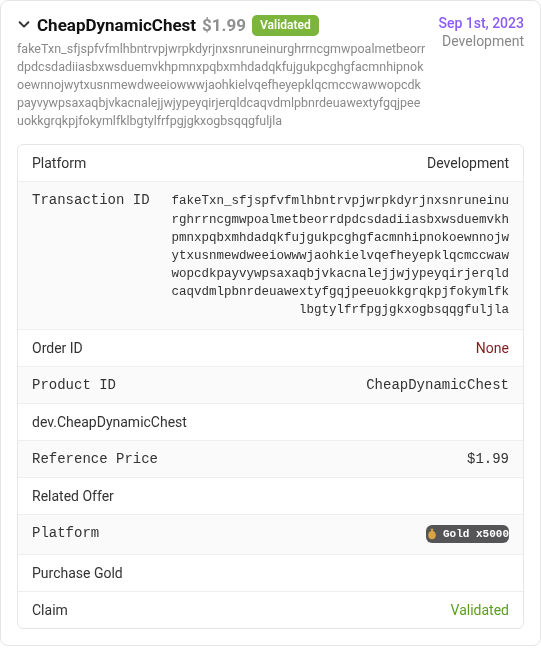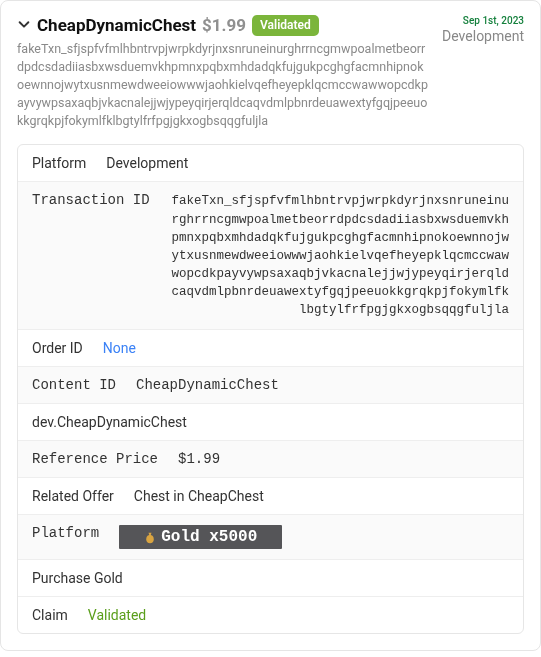--- a/index.html
+++ b/index.html
@@ -60,22 +60,22 @@
       font-weight: 600;
       padding: 2px 8px;
       border-radius: 5px;
       line-height: 1.4;
     }
     .header-right {
       text-align: right;
       white-space: nowrap;
     }
     .date-top {
-      font-size: 10px;
-      color: #15803d;
+      font-size: 14px;
+      color: #8b5cf6;
       font-weight: 500;
     }
     .env-top {
       font-size: 14px;
       color: #888;
       margin-top: 2px;
     }
     .sub-hash {
       font-size: 12.5px;
       color: #8a8a8a;
@@ -84,20 +84,21 @@
       margin-top: 4px;
     }
     .details {
       border: 1px solid #e6e6e6;
       border-radius: 6px;
       margin-top: 14px;
       overflow: hidden;
     }
     .row {
       display: flex;
+      justify-content: space-between;
       align-items: flex-start;
       padding: 10px 14px;
       border-bottom: 1px solid #eee;
       gap: 20px;
       font-size: 14px;
     }
     .row:last-child {
       border-bottom: none;
     }
     .row.alt {
@@ -109,35 +110,35 @@
       white-space: nowrap;
       flex-shrink: 0;
     }
     .row-value {
       text-align: right;
       color: #333;
       word-break: break-all;
       font-size: 14px;
     }
     .row-value.muted {
-      color: #3b82f6;
+      color: #7f1d1d;
     }
     .row-value.green {
       color: #5a9e1b;
     }
     .gold-badge {
       display: inline-flex;
       align-items: center;
       gap: 5px;
       background: #555558;
       color: #fff;
-      font-size: 16px;
+      font-size: 11px;
       font-weight: 600;
-      padding: 3px 25px;
-      border-radius: 1px;
+      padding: 3px 0;
+      border-radius: 6px;
     }
     .gold-icon {
       width: 12px;
       height: 12px;
       display: inline-block;
     }
     .txn-value {
       font-size: 12.5px;
       line-height: 1.45;
       color: #333;
@@ -174,33 +175,32 @@
     </div>
     <div class="row alt">
       <div class="row-label">Transaction ID</div>
       <div class="row-value txn-value">fakeTxn_sfjspfvfmlhbntrvpjwrpkdyrjnxsnruneinurghrrncgmwpoalmetbeorrdpdcsdadiiasbxwsduemvkhpmnxpqbxmhdadqkfujgukpcghgfacmnhipnokoewnnojwytxusnmewdweeiowwwjaohkielvqefheyepklqcmccwawwopcdkpayvywpsaxaqbjvkacnalejjwjypeyqirjerqldcaqvdmlpbnrdeuawextyfgqjpeeuokkgrqkpjfokymlfklbgtylfrfpgjgkxogbsqqgfuljla</div>
     </div>
     <div class="row">
       <div class="row-label">Order ID</div>
       <div class="row-value muted">None</div>
     </div>
     <div class="row alt">
-      <div class="row-label">Content ID</div>
+      <div class="row-label">Product ID</div>
       <div class="row-value">CheapDynamicChest</div>
     </div>
     <div class="row">
       <div class="row-value">dev.CheapDynamicChest</div>
     </div>
     <div class="row alt">
       <div class="row-label">Reference Price</div>
       <div class="row-value">$1.99</div>
     </div>
     <div class="row">
       <div class="row-label">Related Offer</div>
-      <div class="row-value">Chest in CheapChest</div>
     </div>
     <div class="row alt">
       <div class="row-label">Platform</div>
       <div class="row-value">
         <span class="gold-badge">
           <span class="gold-icon">
             <svg viewBox="0 0 16 16" width="12" height="12">
               <path d="M6 1 L10 1 L9 4 L7 4 Z" fill="#d9a441"></path>
               <path d="M8 4 C4 4 3 7 3 10 C3 13 5 15 8 15 C11 15 13 13 13 10 C13 7 12 4 8 4 Z" fill="#d9a441"></path>
             </svg>

